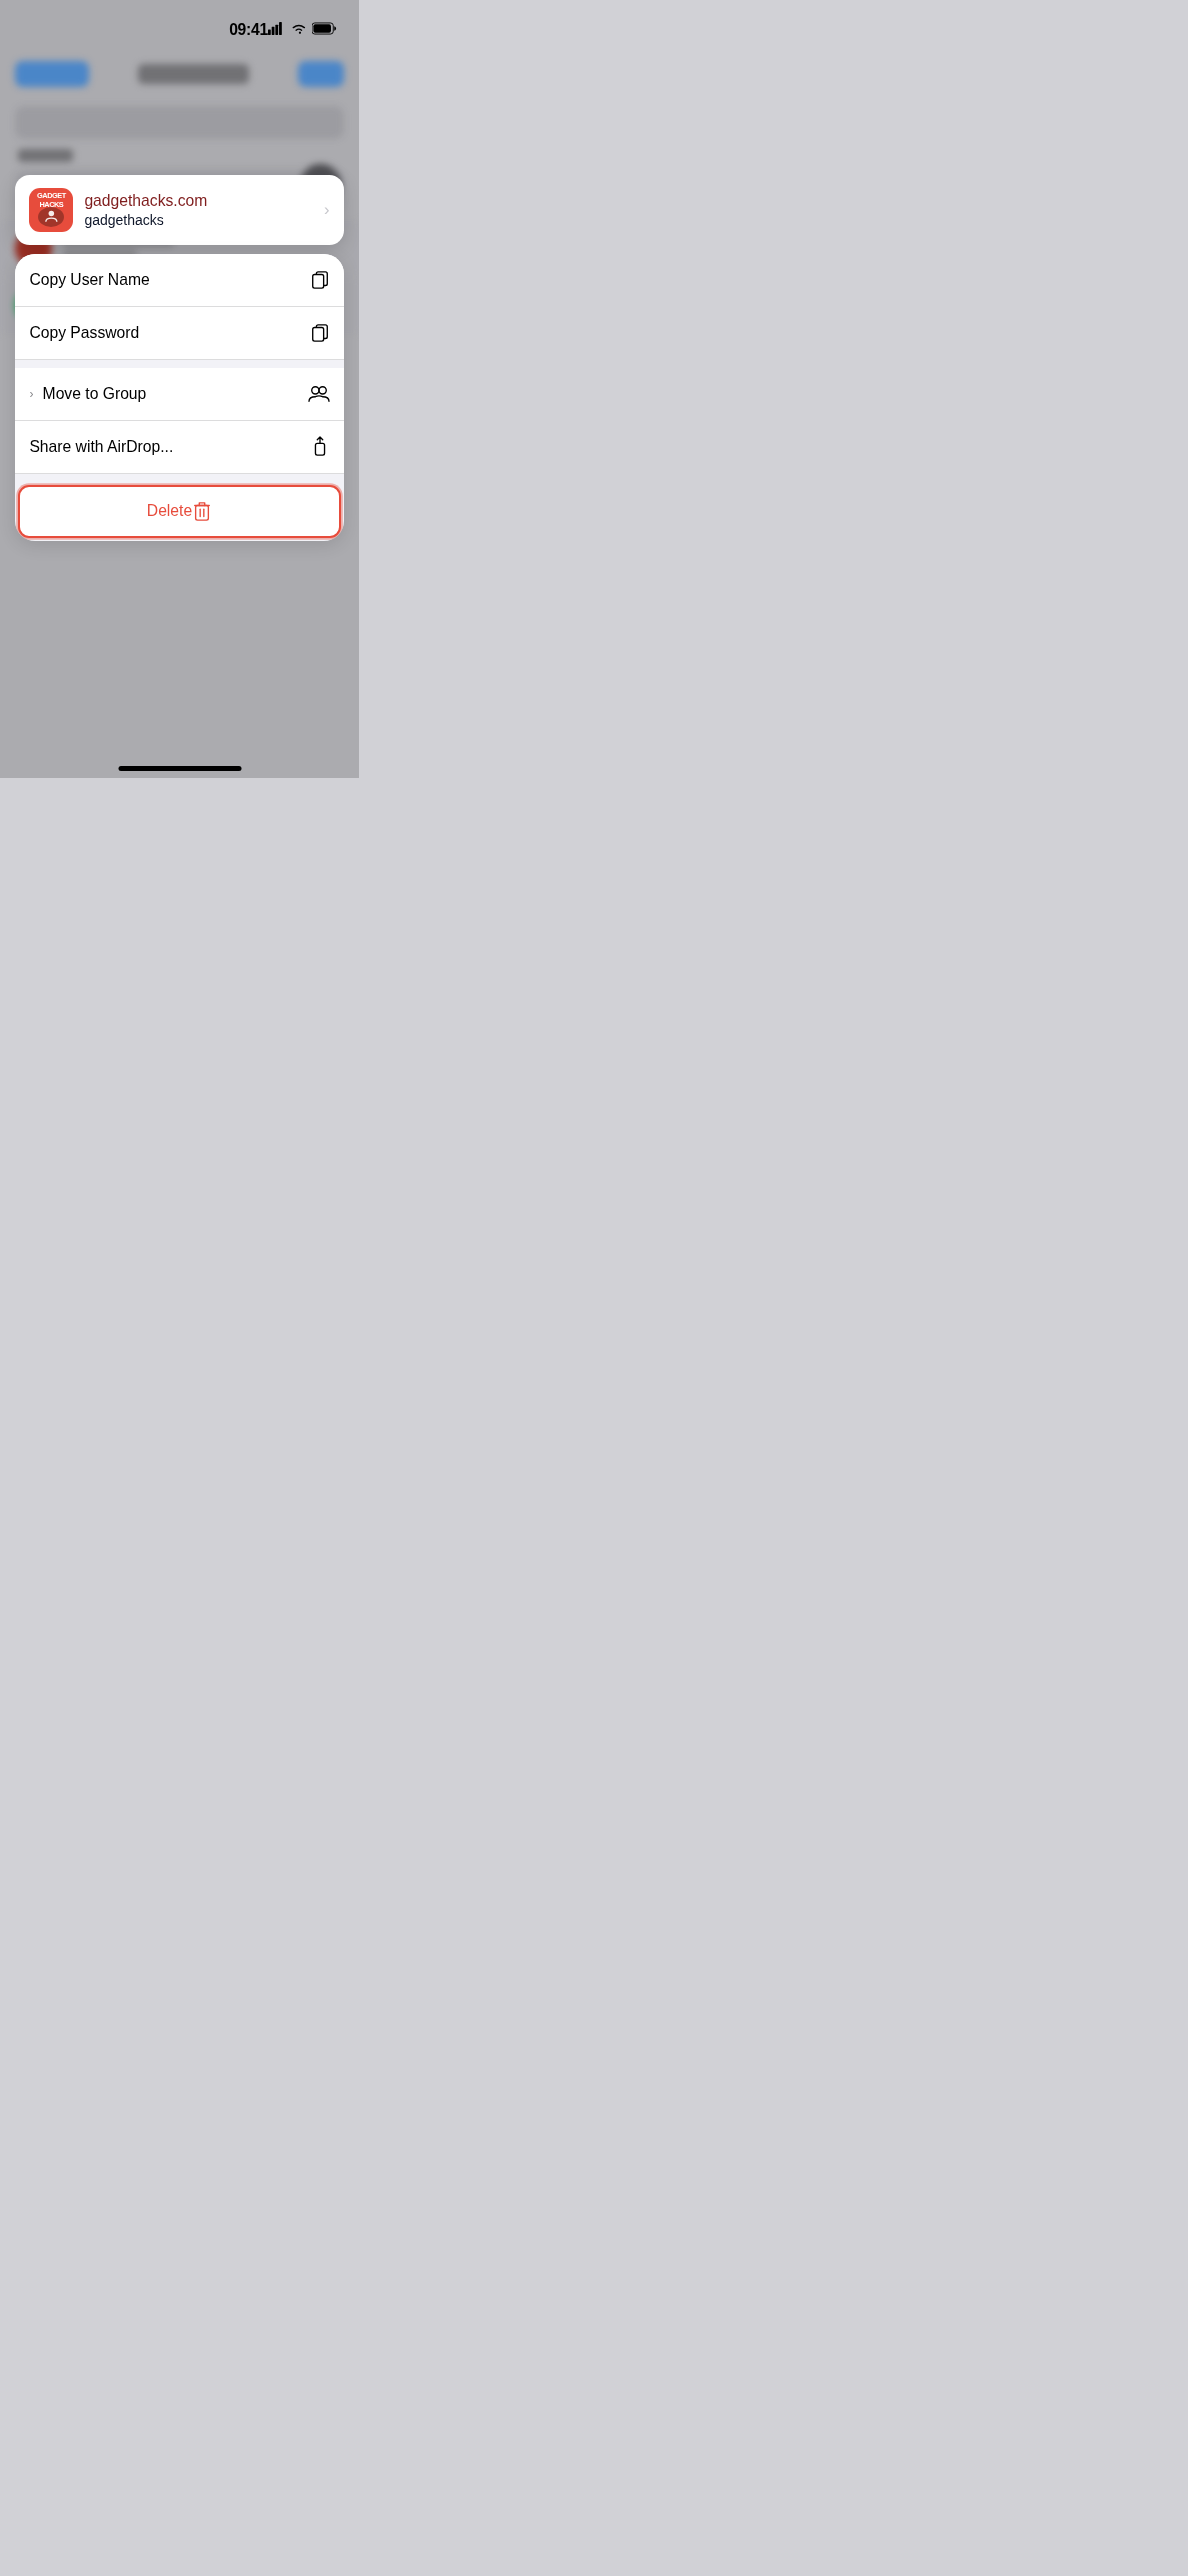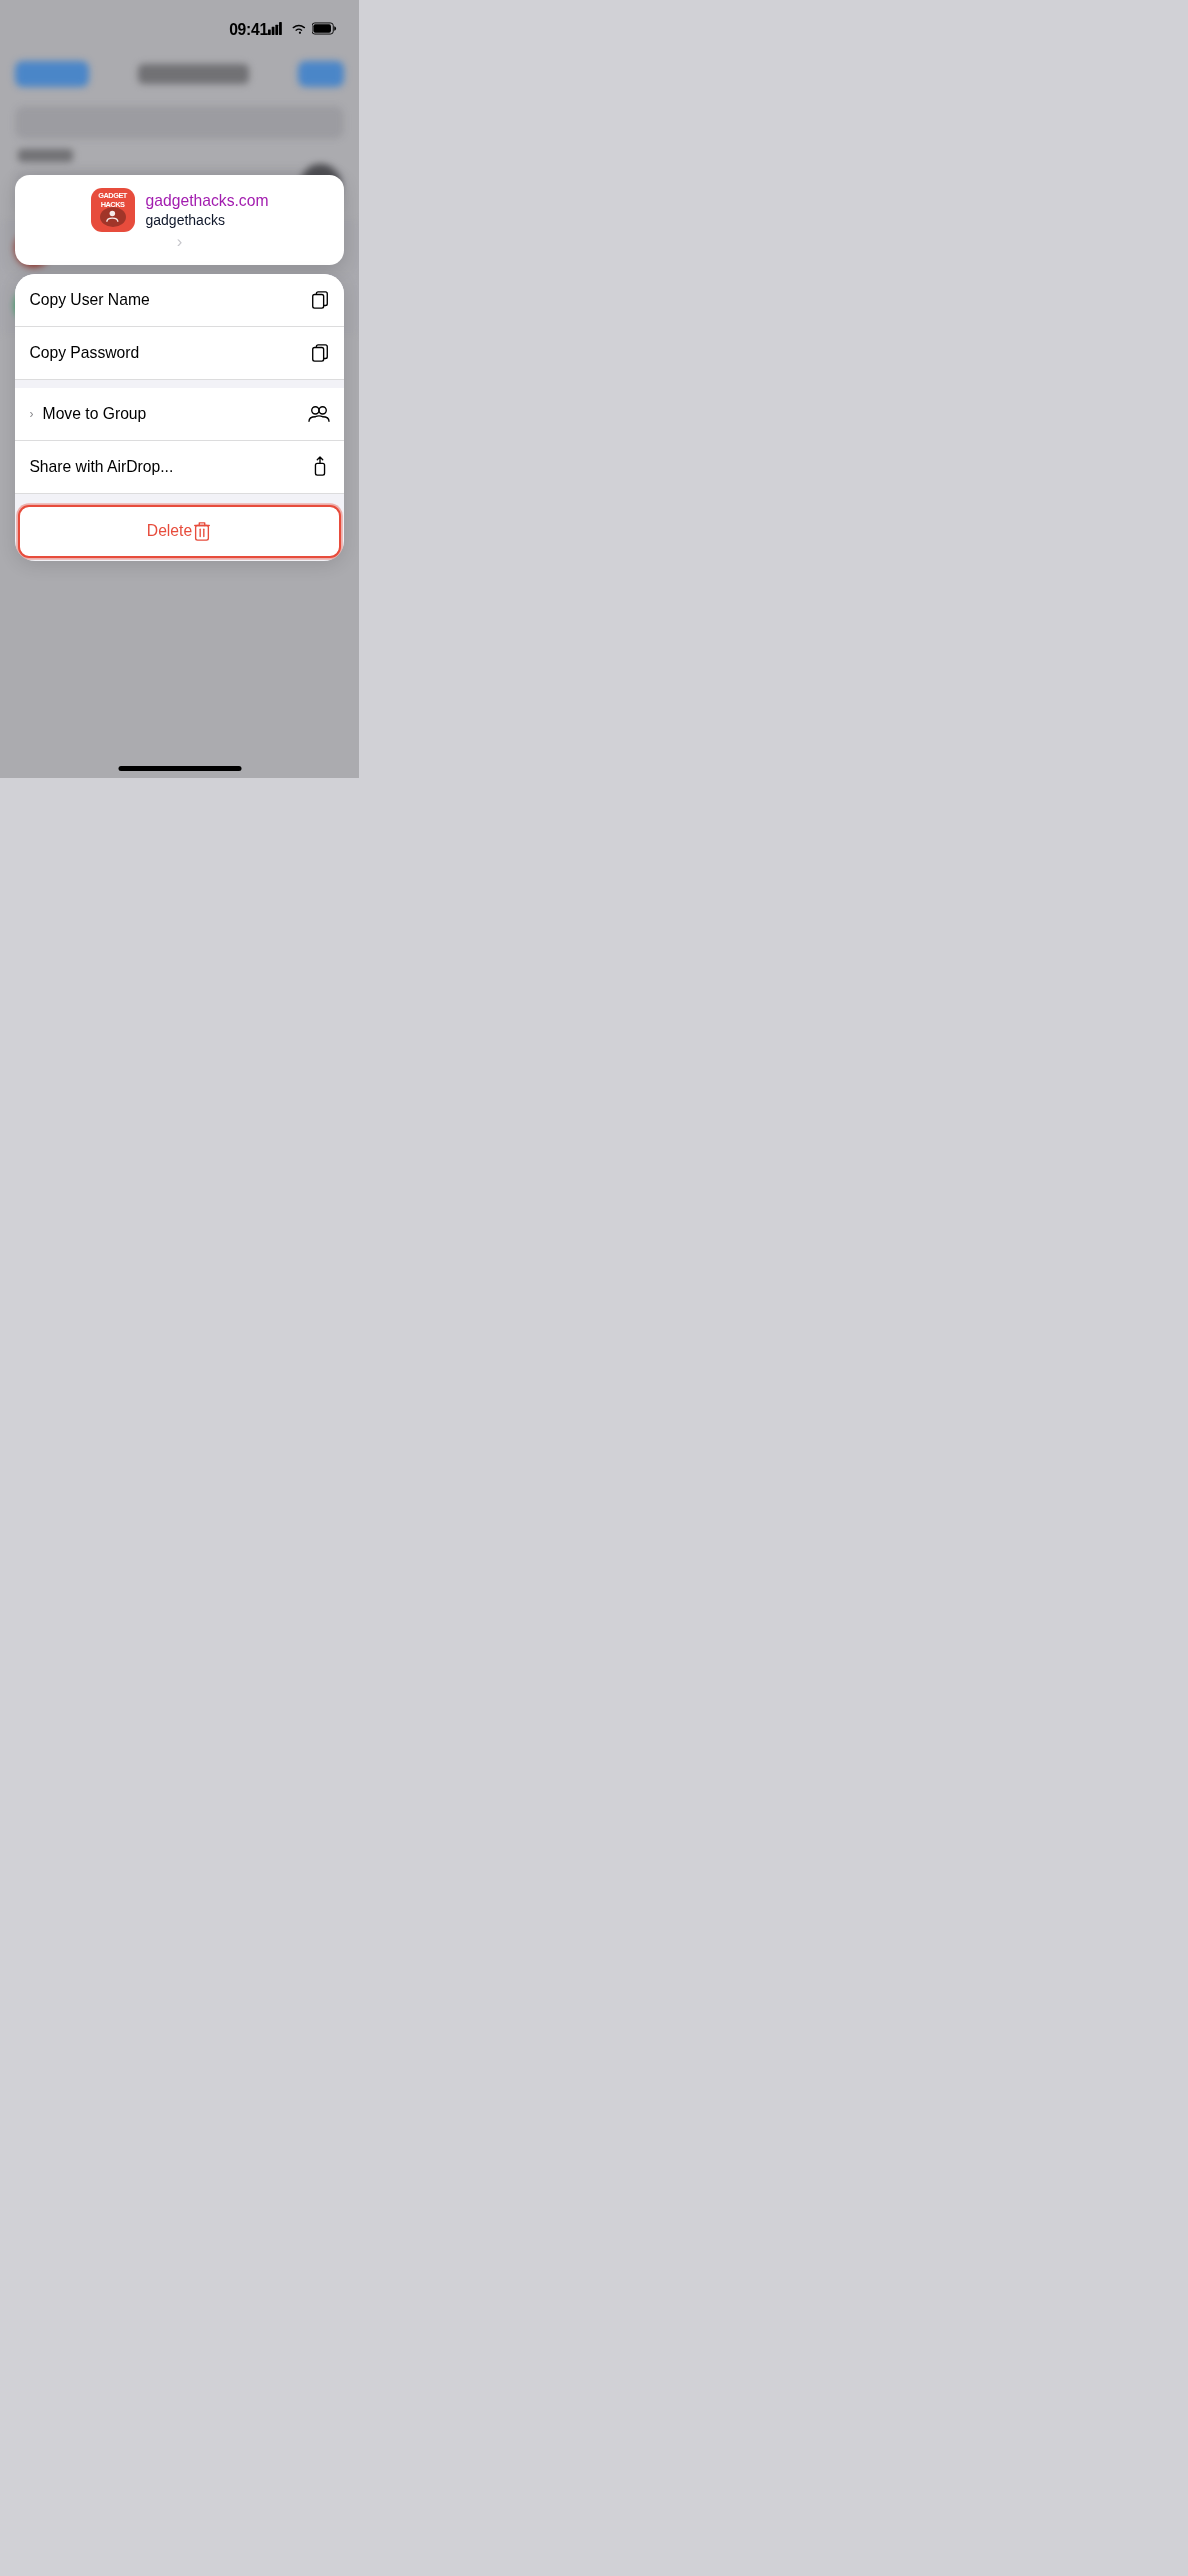--- a/index.html
+++ b/index.html
@@ -160,21 +160,20 @@
     
     .site-card {
       background: #ffffff;
       border-radius: 14.7px;
       padding: 13px 14.7px;
       display: flex;
       align-items: center;
       justify-content: space-between;
       margin-bottom: 9.2px;
       box-shadow: 0 3.7px 18.4px rgba(0,0,0,0.15);
-      flex-direction: column;
     }
     .site-card-left {
       display: flex;
       align-items: center;
       gap: 11px;
     }
     .site-app-icon {
       width: 44px;
       height: 44px;
       border-radius: 11px;
@@ -211,21 +210,21 @@
       justify-content: center;
     }
     .site-info {
       display: flex;
       flex-direction: column;
       gap: 2.8px;
     }
     .site-domain {
       font-size: 15.7px;
       font-weight: 500;
-      color: #a21caf;
+      color: #7f1d1d;
     }
     .site-username {
       font-size: 14px;
       color: #0f172a;
     }
     .site-chevron {
       color: #c7c7cc;
       font-size: 16.6px;
     }
 

